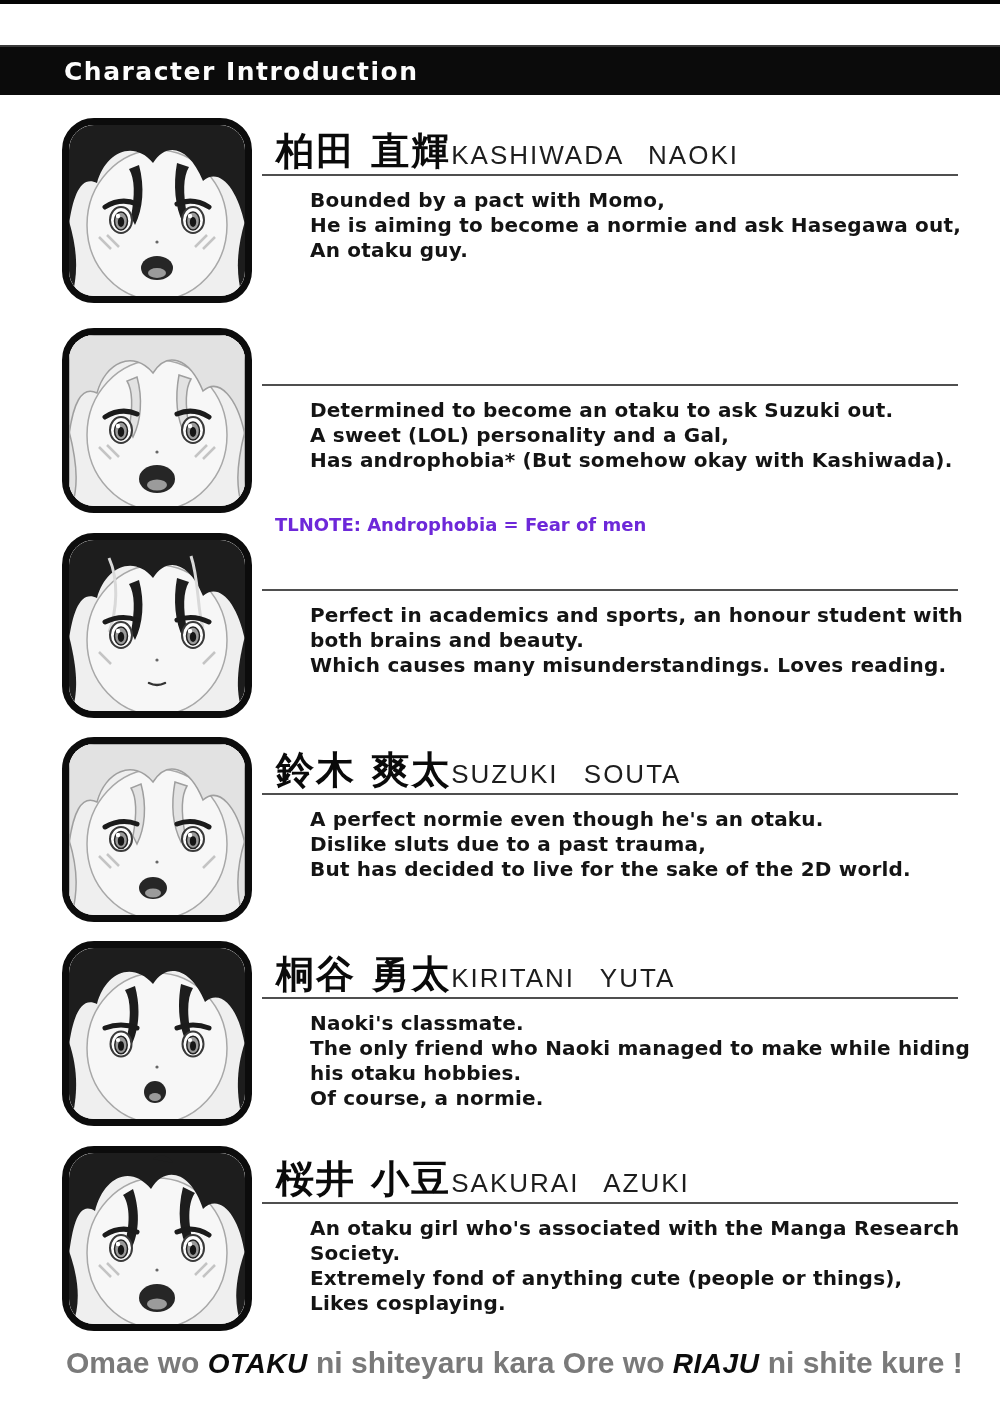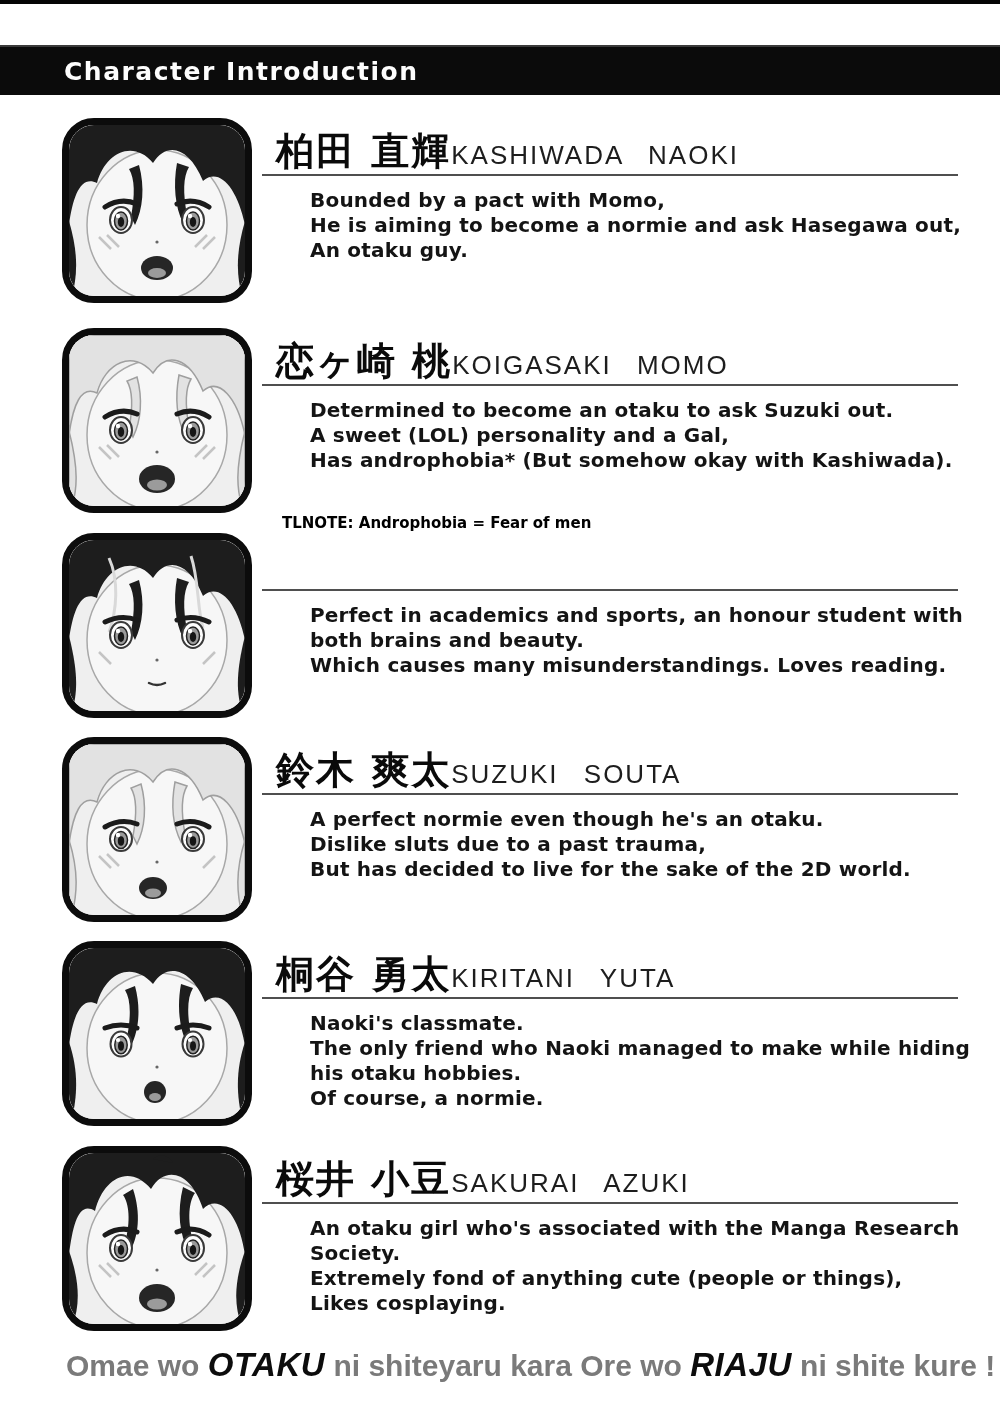--- a/index.html
+++ b/index.html
@@ -14,24 +14,24 @@
   .portrait{position:absolute;left:62px;top:0;width:176px;height:171px;
             border:7px solid #0c0c0c;border-radius:32px;overflow:hidden;background:#ededed;}
   .portrait svg{display:block;}
   .name-row{position:absolute;left:276px;top:8px;white-space:nowrap;display:flex;align-items:baseline;justify-content:flex-end;}
   .kanji{font-size:38px;font-weight:700;color:#0a0a0a;letter-spacing:2px;}
   .romaji{font-size:26px;color:#1d1d1d;letter-spacing:2px;word-spacing:16px;
           font-family:"Liberation Sans",sans-serif;}
   .divider{position:absolute;left:262px;top:56px;width:696px;height:2px;background:#4f4f4f;}
   .desc{position:absolute;left:282px;top:70px;font-size:20px;font-weight:700;color:#141414;
         line-height:25px;letter-spacing:0.2px;margin-left:28px;}
-  .tl-note{position:absolute;left:282px;top:514px;font-size:15px;font-weight:700;color:#000000;}
+  .tl-note{position:absolute;left:275px;top:514px;font-size:18px;font-weight:700;color:#6d28d9;}
   .slogan{position:absolute;left:66px;top:1346px;white-space:pre;color:#7a7a7a;
           font-family:"Liberation Sans",sans-serif;font-size:30px;font-weight:700;}
-  .slogan-em{color:#0c0c0c;font-style:italic;font-weight:800;font-size:33px;letter-spacing:0.5px;}
+  .slogan-em{color:#0c0c0c;font-style:italic;font-weight:800;font-size:28px;letter-spacing:0.5px;}
   
   .skin{fill:#f7f7f7;stroke:#a8a8a8;stroke-width:1.5;}
   .hair-d{fill:#1d1d1d;}
   .hair-l{fill:#e2e2e2;stroke:#9f9f9f;stroke-width:1.5;}
   .streak{stroke:#d9d9d9;stroke-width:3;fill:none;}
   .eye-w{fill:#fdfdfd;stroke:#3a3a3a;stroke-width:2;}
   .iris{fill:#9a9a9a;stroke:#222;stroke-width:1.5;}
   .pupil{fill:#161616;}
   .hl{fill:#ffffff;}
   .lash{stroke:#1b1b1b;stroke-width:5;fill:none;stroke-linecap:round;}
@@ -115,24 +115,20 @@
         <circle class="hl" cx="121" cy="91" r="2.2"></circle>
         <circle cx="88" cy="117" r="1.6" fill="#666"></circle>
         <line class="blush" x1="30" y1="112" x2="42" y2="124"></line>
         <line class="blush" x1="38" y1="110" x2="50" y2="122"></line>
         <line class="blush" x1="134" y1="124" x2="146" y2="112"></line>
         <line class="blush" x1="126" y1="122" x2="138" y2="110"></line>
         <ellipse class="mouth-o" cx="88" cy="144" rx="18" ry="14"></ellipse>
         <ellipse class="tongue" cx="88" cy="150" rx="10" ry="5.5"></ellipse>
       </svg>
     </div>
-    <div class="name-row">
-      <span class="kanji">恋ヶ崎 桃</span>
-      <span class="romaji">KOIGASAKI MOMO</span>
-    </div>
     <div class="divider"></div>
     <div class="desc">
       <div>Determined to become an otaku to ask Suzuki out.</div>
       <div>A sweet (LOL) personality and a Gal,</div>
       <div>Has androphobia* (But somehow okay with Kashiwada).</div>
     </div>
   </div>
 
   <div class="tl-note">TLNOTE: Androphobia = Fear of men</div>
 

